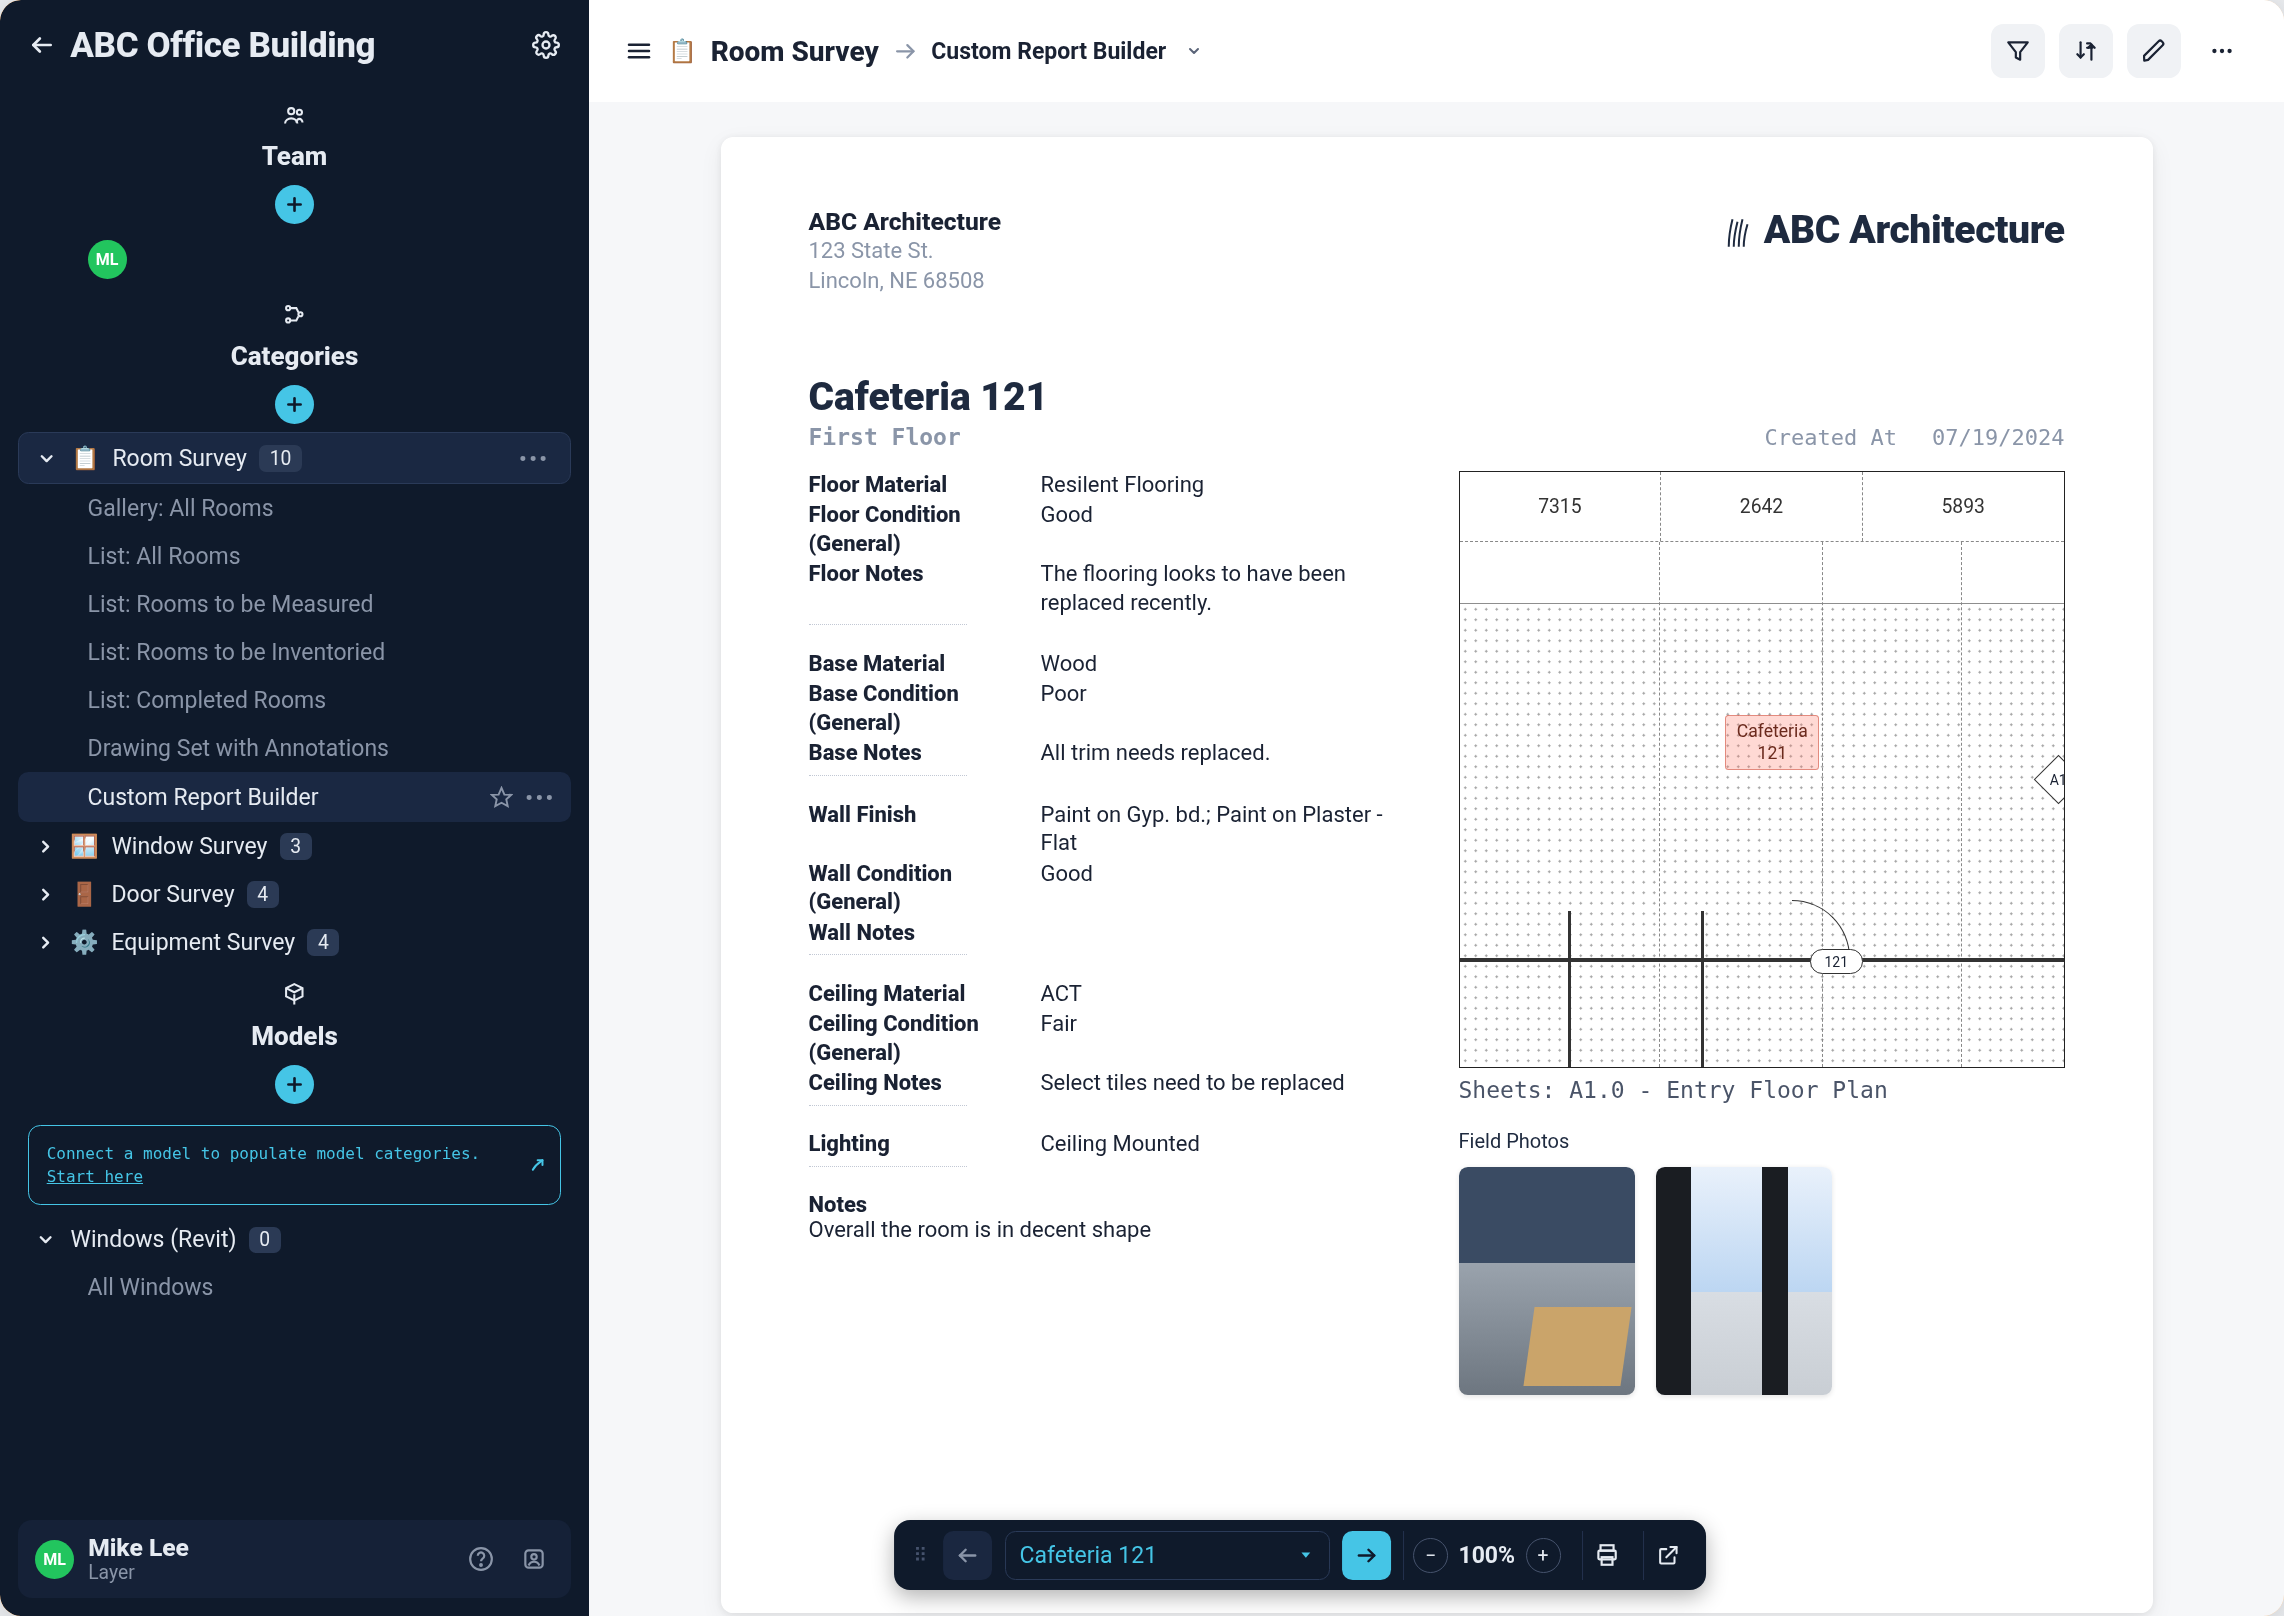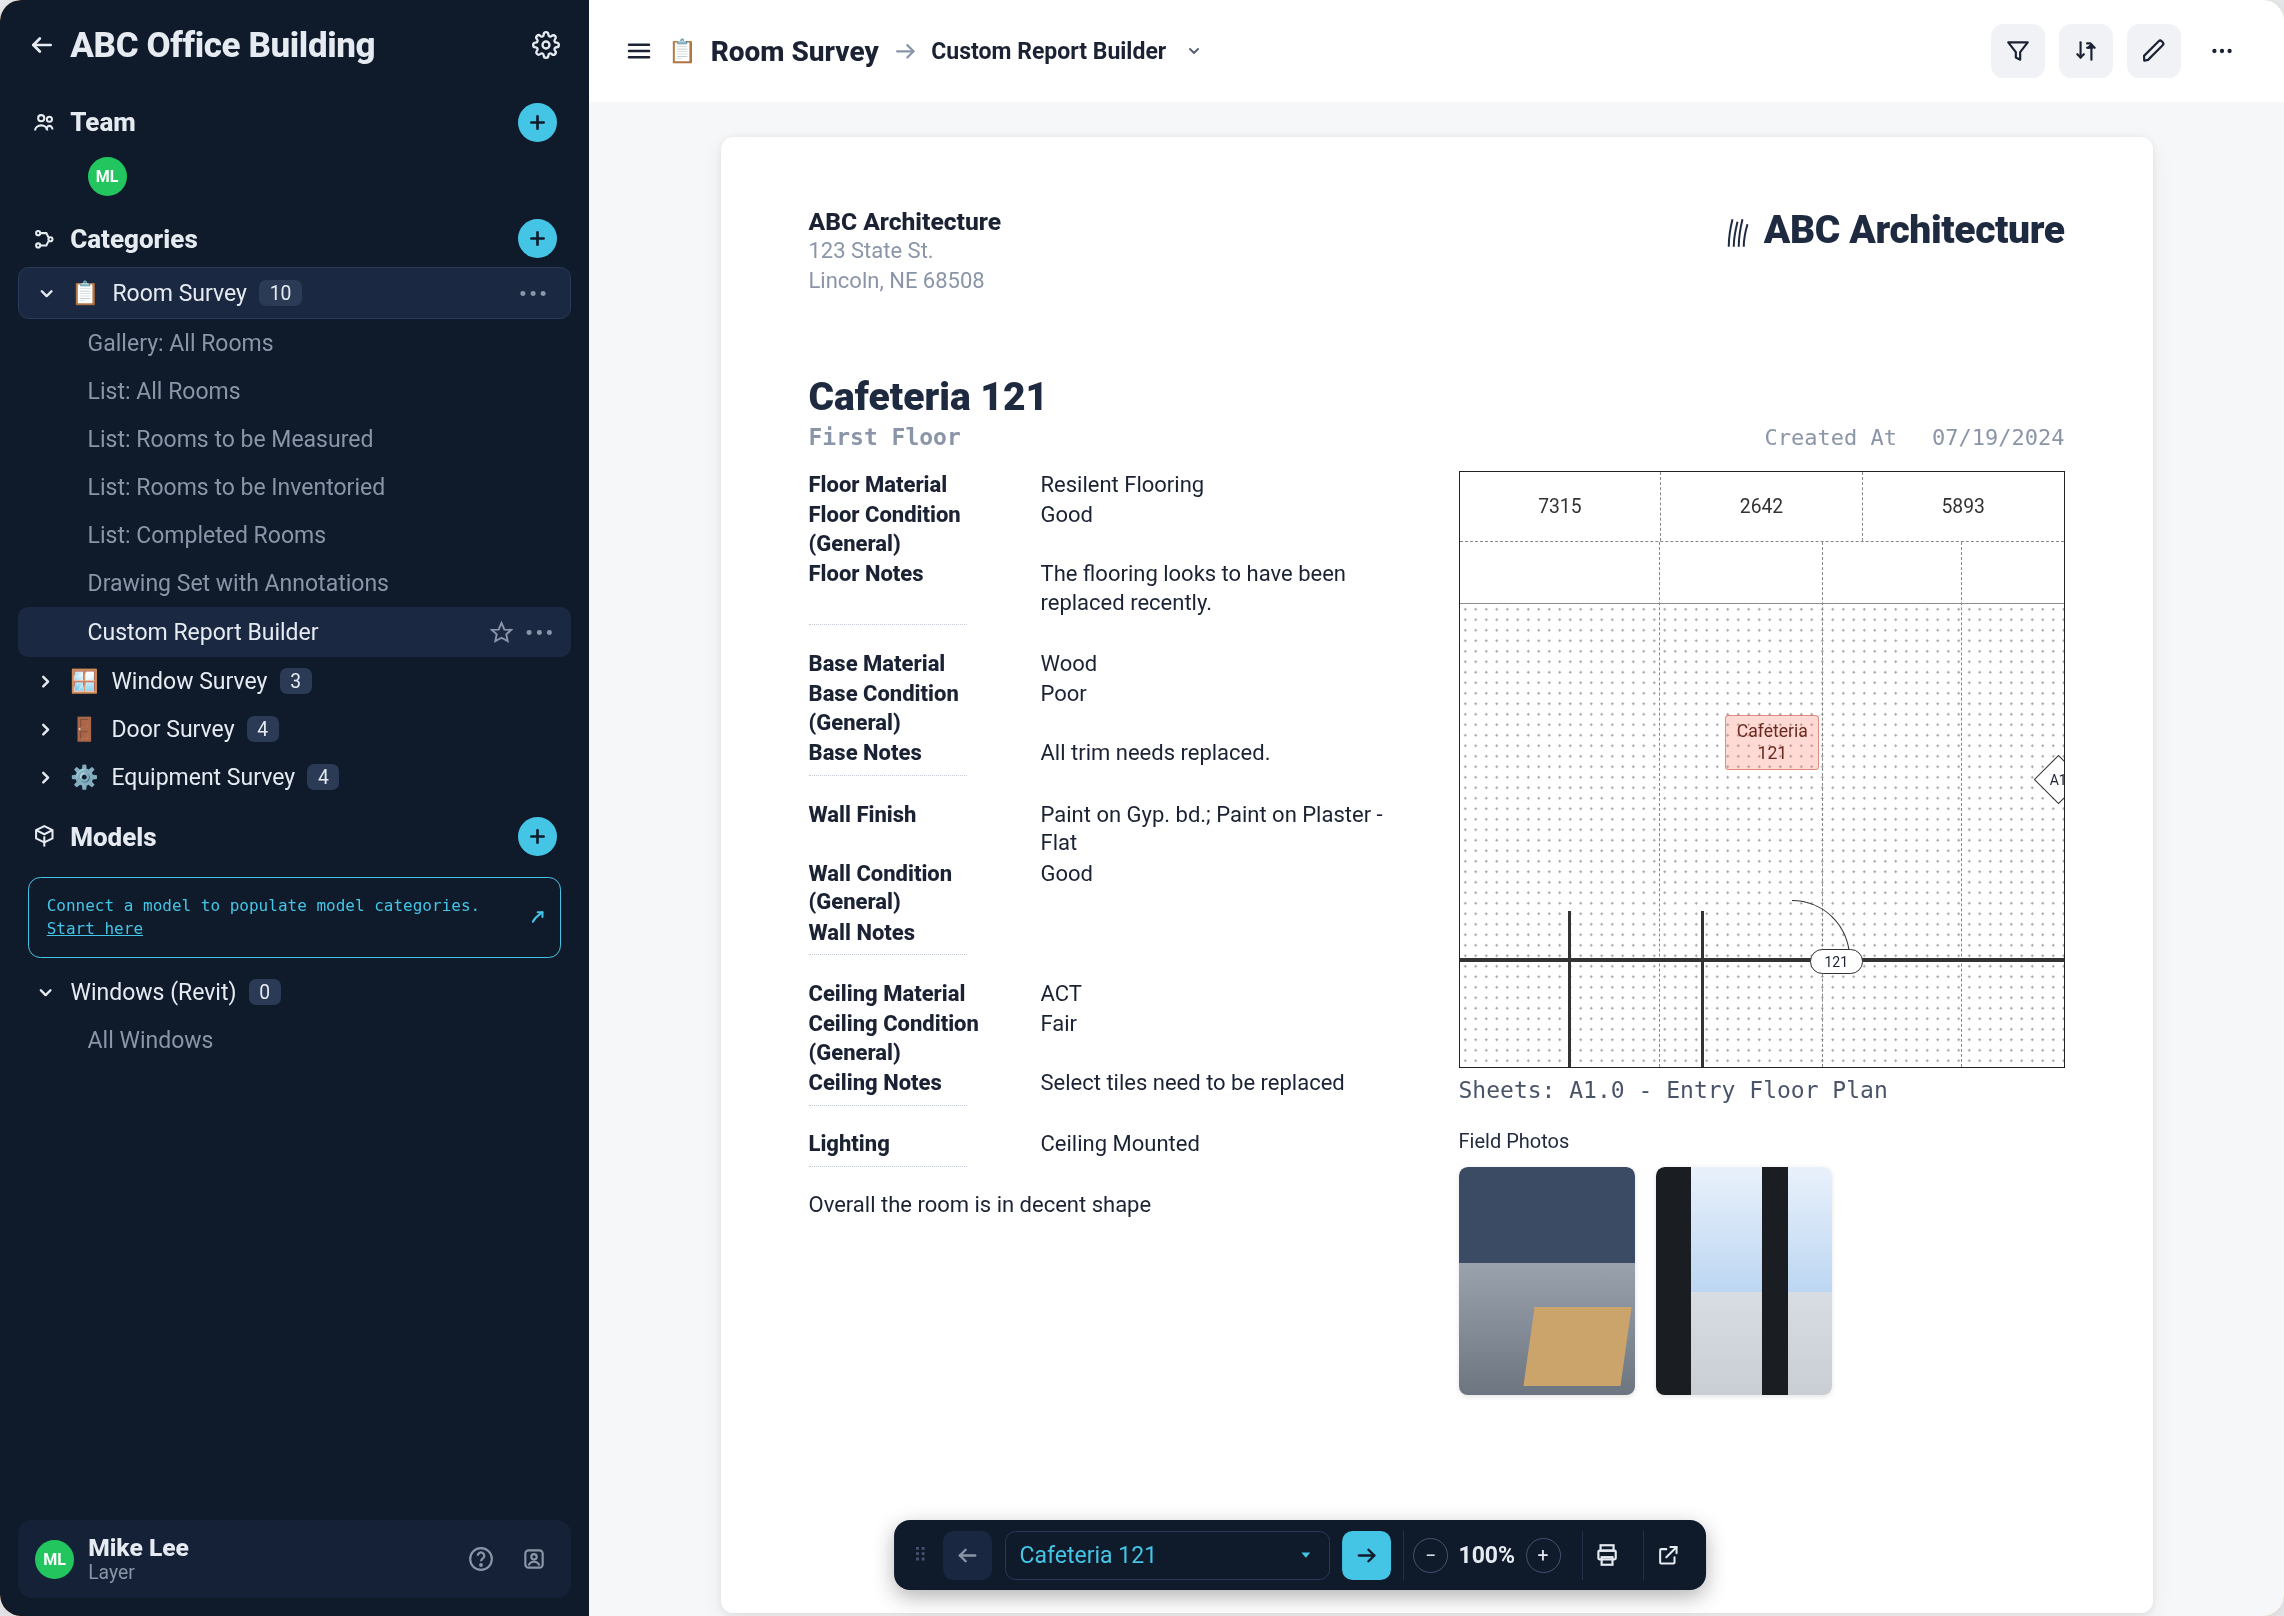--- a/index.html
+++ b/index.html
@@ -41,21 +41,21 @@
     border-top-left-radius:21px;border-bottom-left-radius:21px;
   }
   .sb-header{
     display:flex;align-items:center;padding:24.6px 26px 21px 26px;gap:12.3px;
   }
   .sb-back{width:32px;height:32px;display:flex;align-items:center;justify-content:center;}
   .sb-title{font-size:35px;font-weight:800;letter-spacing:-0.4px;flex:1;}
   .sb-gear{width:35px;height:35px;display:flex;align-items:center;justify-content:center;}
   .sb-body{flex:1;overflow:auto;padding:0 17.6px 17.6px 17.6px;}
   .sb-section-hd{
-    display:flex;align-items:center;gap:14px;padding:16px 14px 8.8px 14px;
+    display:flex;align-items:center;gap:14px;padding:16px 14px 8.8px 14px;flex-direction:column;
   }
   .sb-section-hd .label{font-size:26px;font-weight:800;flex:1;}
   .add-btn{
     width:39px;height:39px;border-radius:50%;background:var(--accent);
     display:flex;align-items:center;justify-content:center;color:#0f1a2b;font-weight:800;
   }
   .sb-row{
     display:flex;align-items:center;gap:12.3px;padding:10.5px 16px;border-radius:10.5px;
     font-size:23px;color:var(--text-light);
   }
@@ -541,20 +541,21 @@
                 <div class="dashrule"></div>
               </div>
               <div class="kv-group">
                 <div class="line">
                   <div class="k">Lighting</div>
                   <div class="v">Ceiling Mounted</div>
                 </div>
                 <div class="dashrule"></div>
               </div>
               <div class="notes-block">
+                <div class="ttl">Notes</div>
                 <div class="txt">Overall the room is in decent shape</div>
               </div>
             </div>
           <div class="col-r">
             <div class="planbox">
               <div class="plan-toprow">
                 <div>7315</div>
                 <div>2642</div>
                 <div>5893</div>
               </div>

